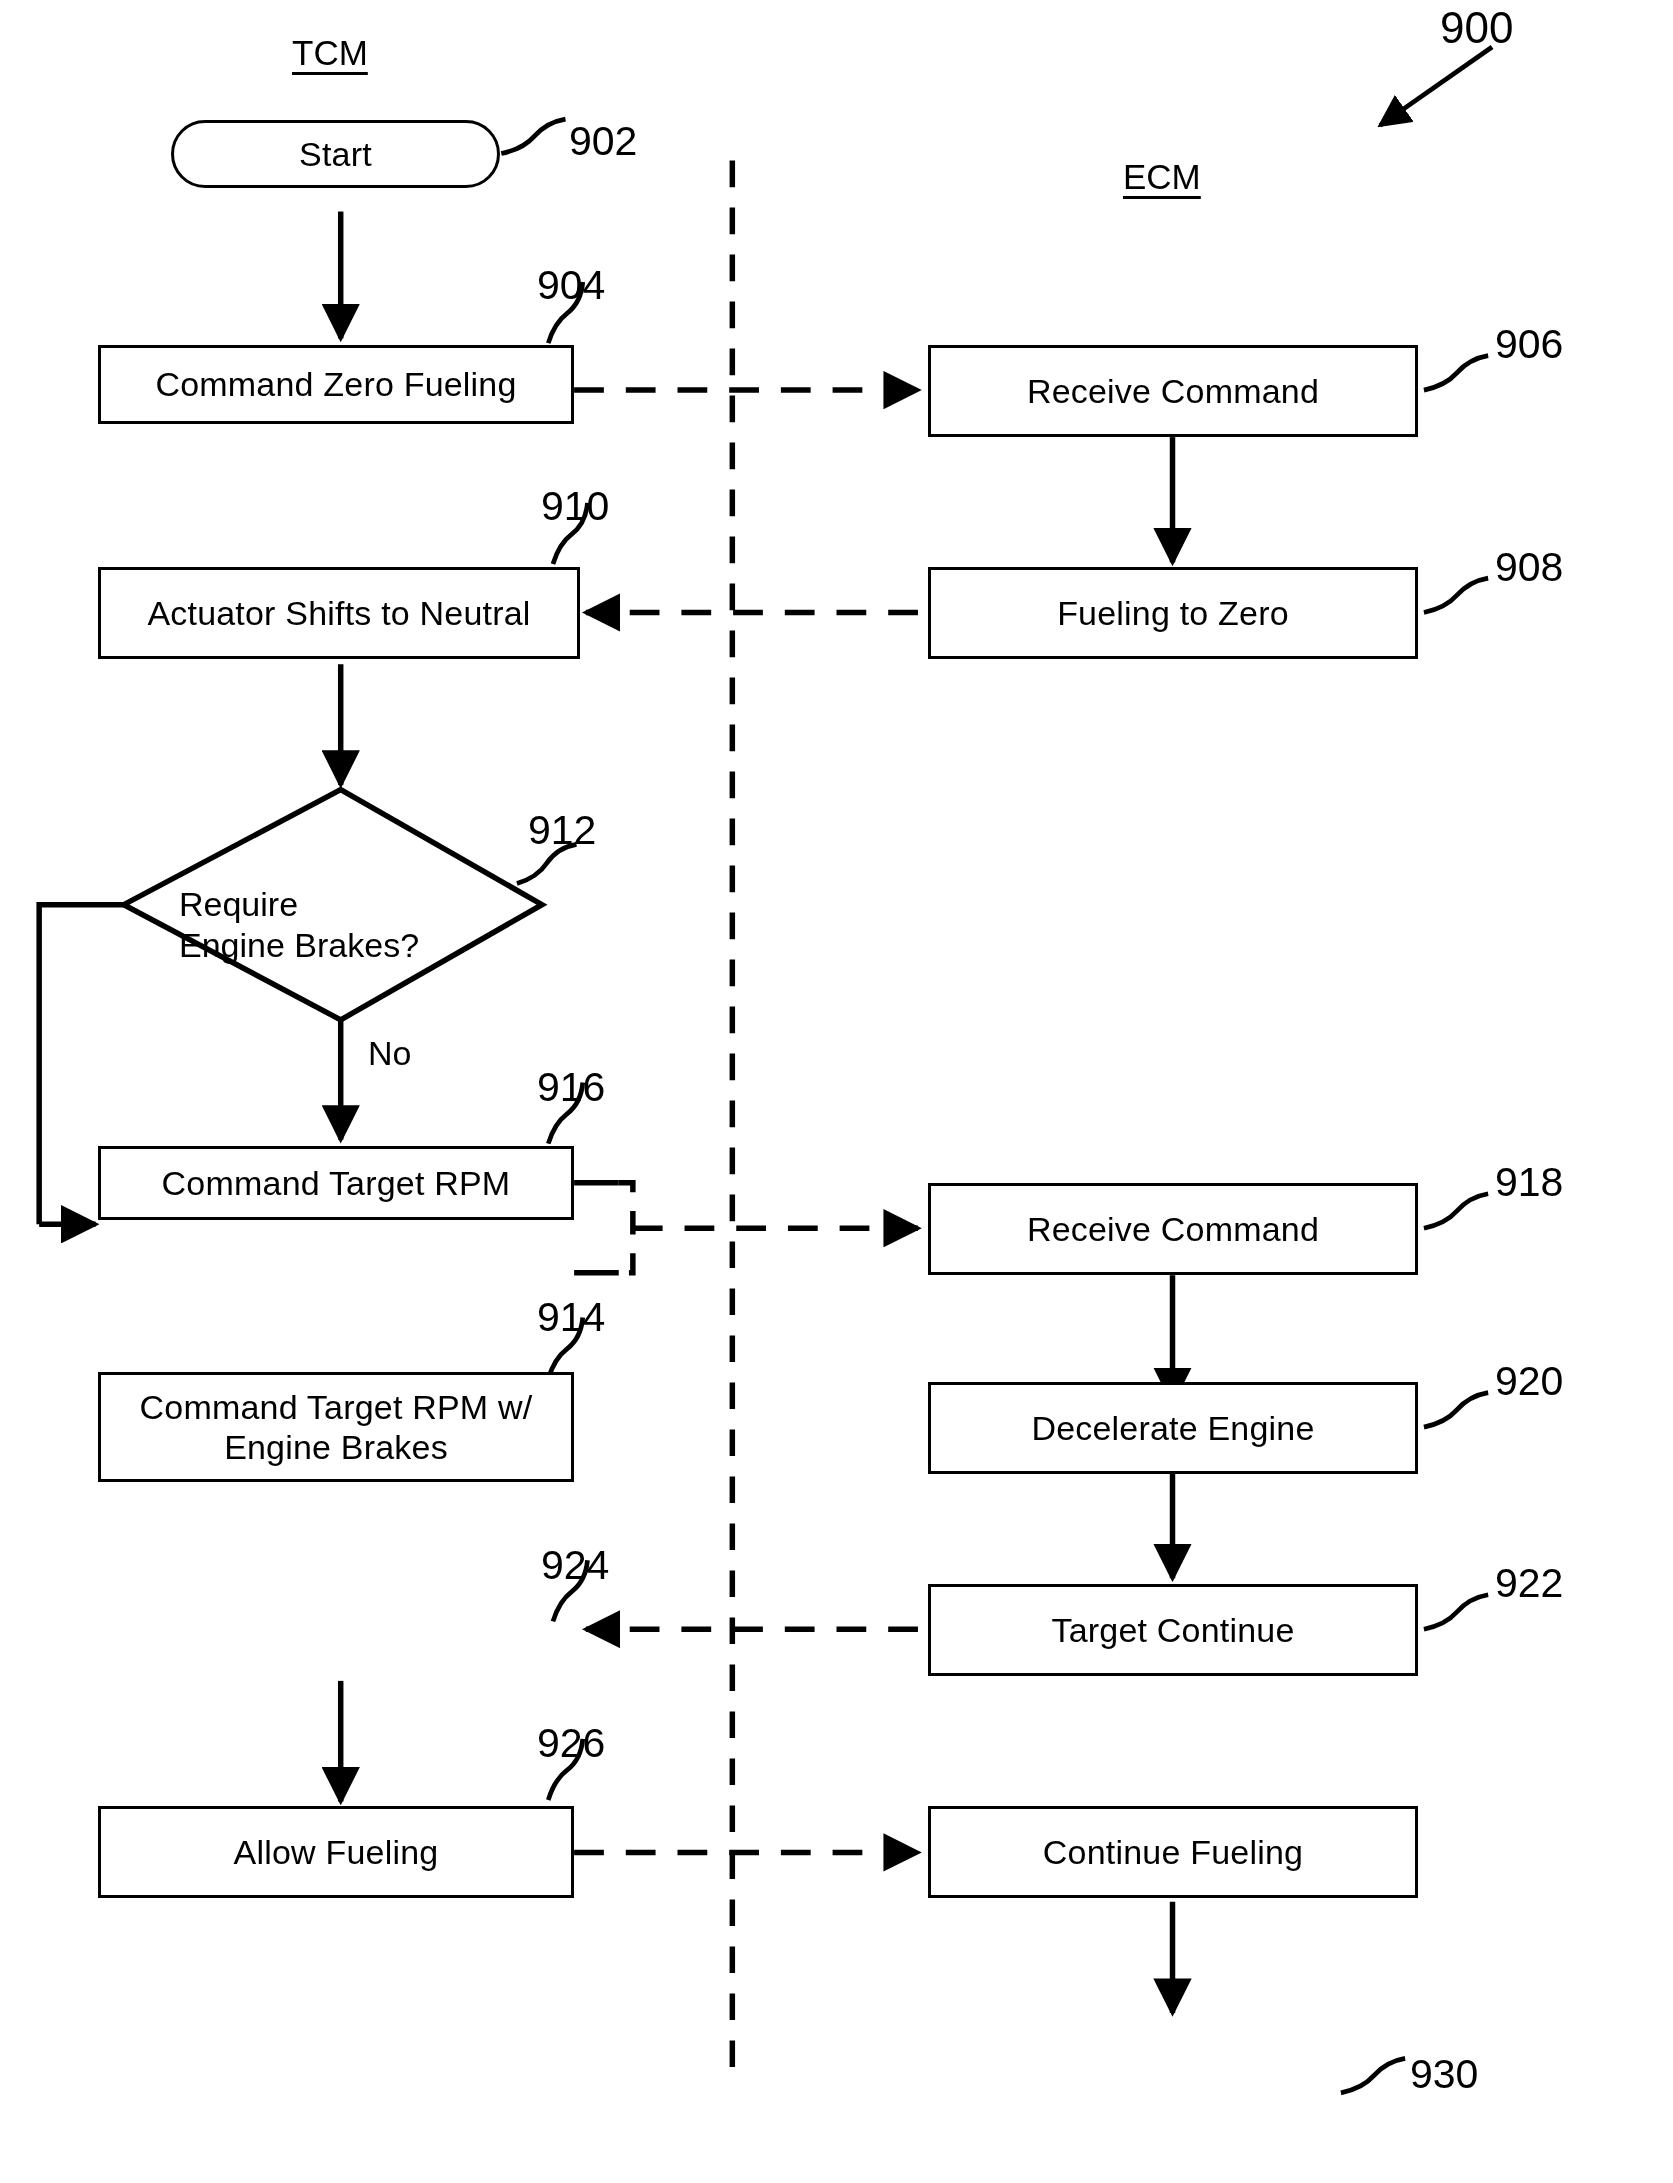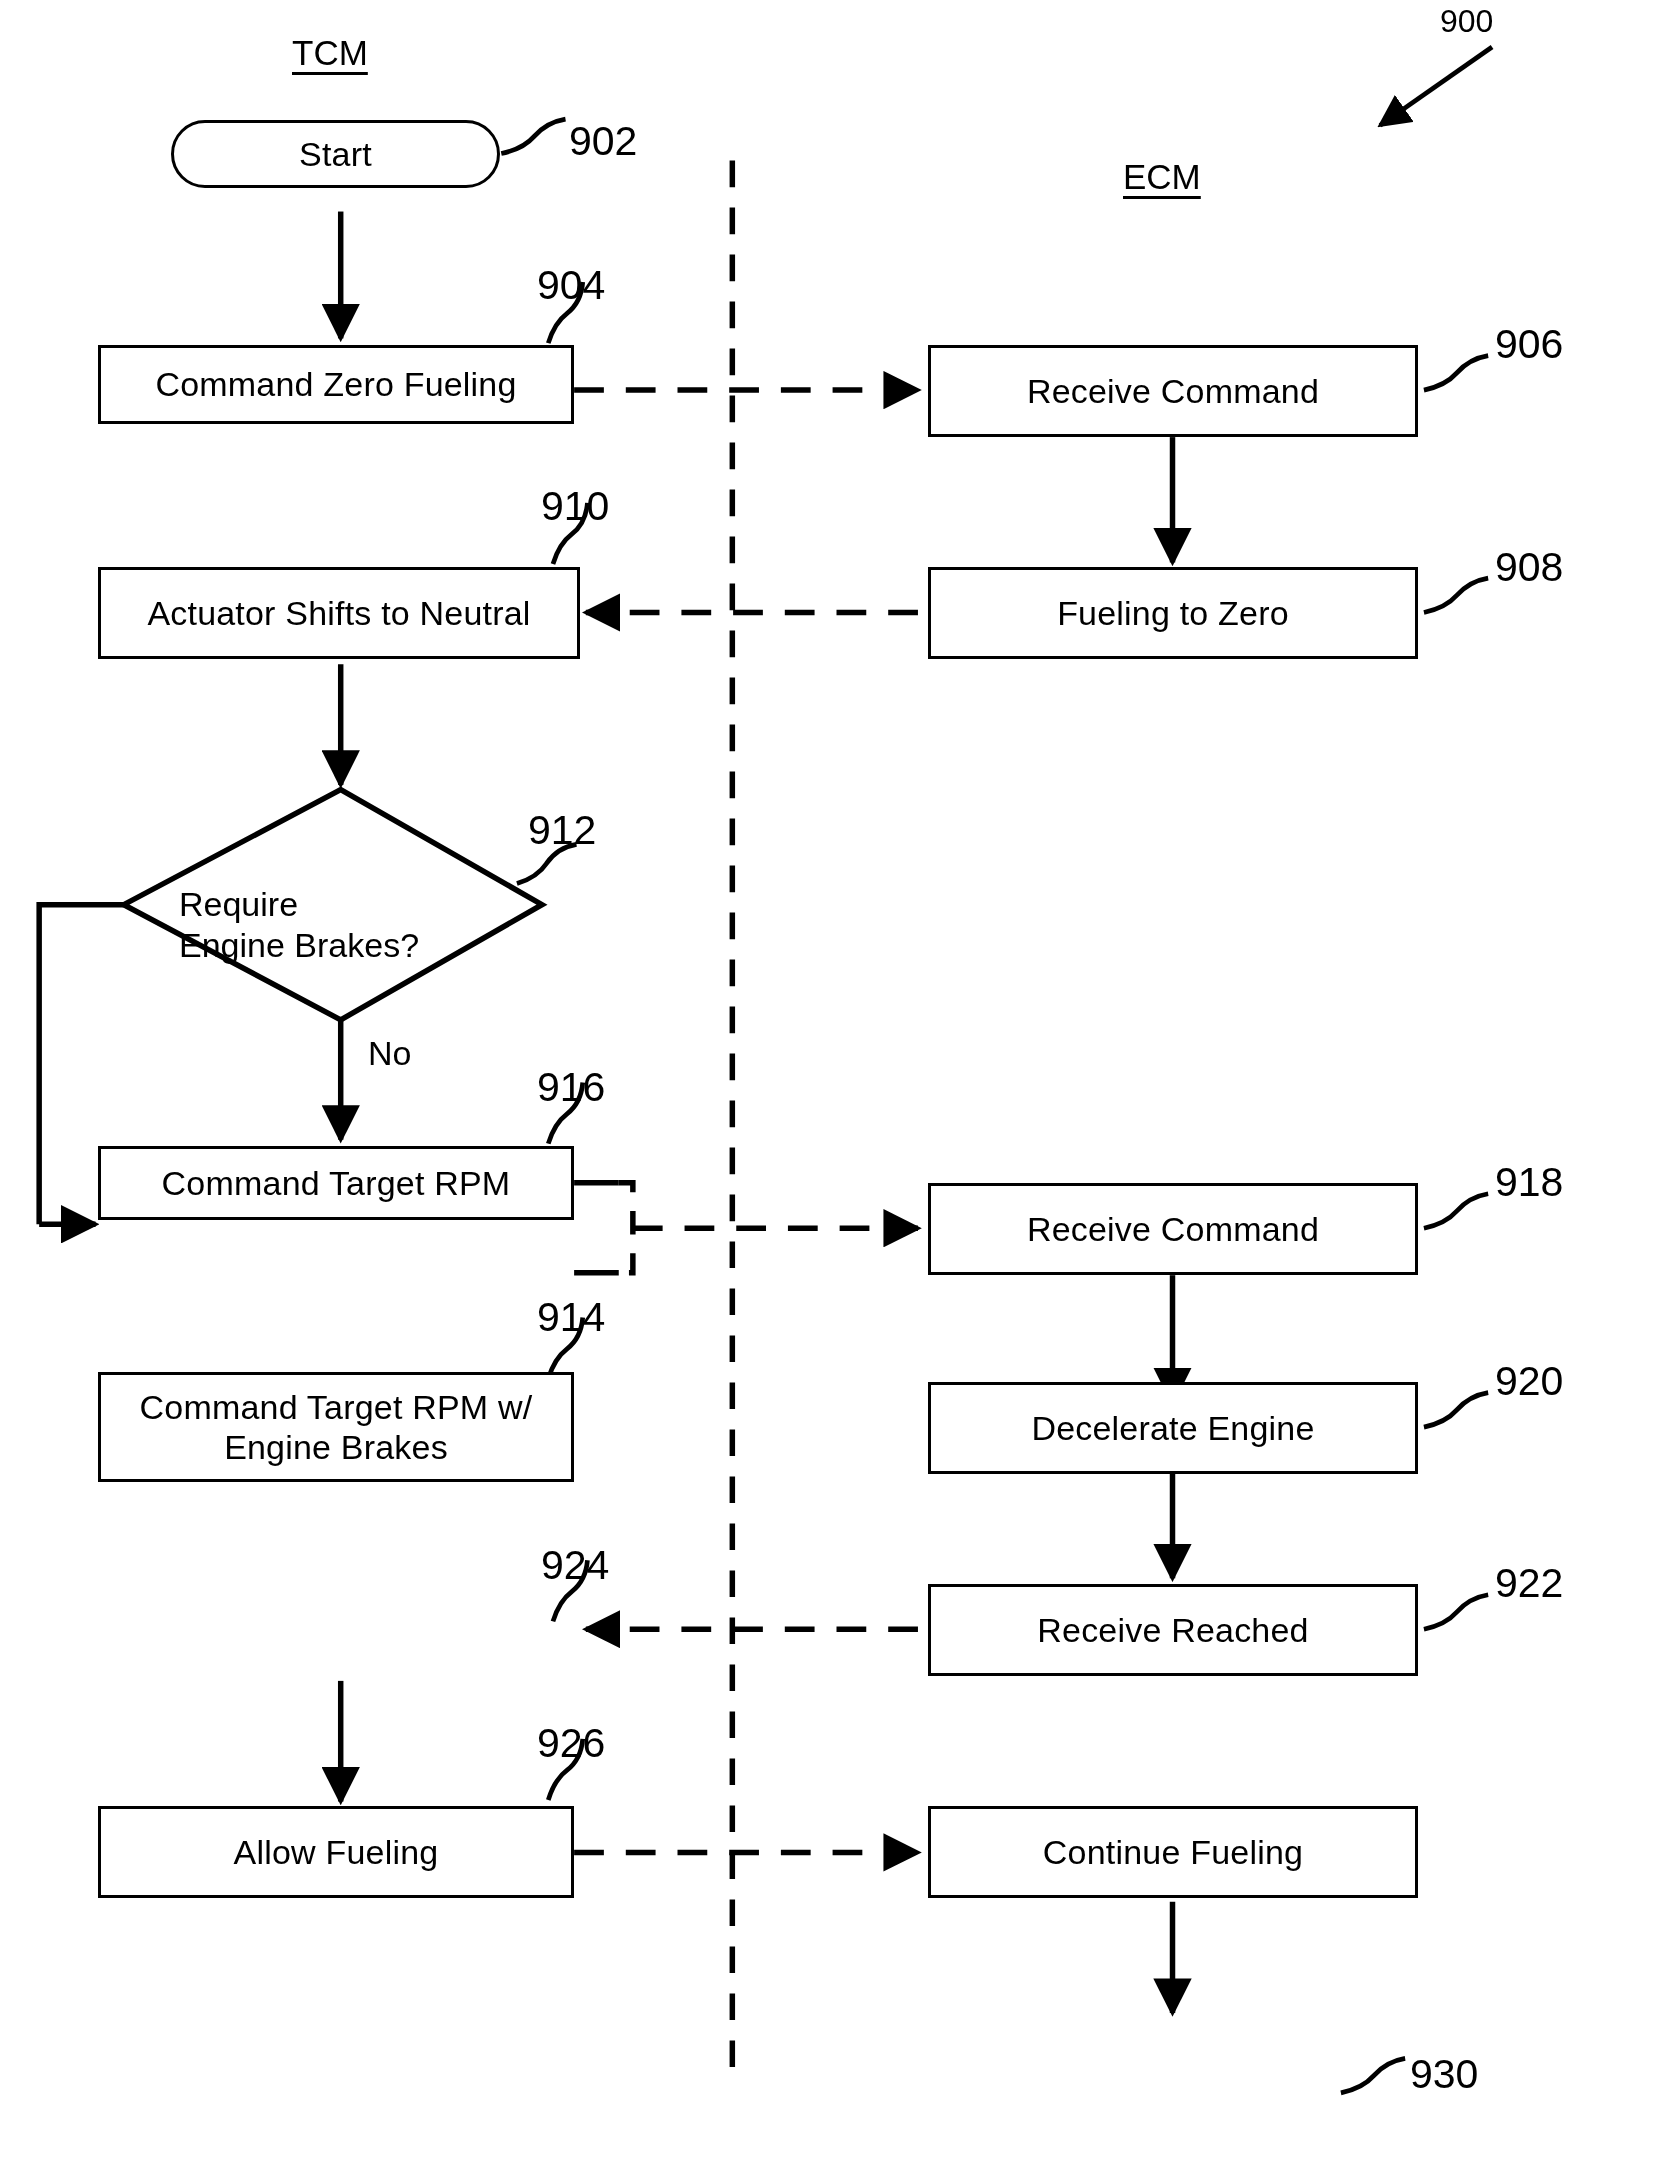--- a/index.html
+++ b/index.html
@@ -60,21 +60,21 @@
     font-size: 34px;
     white-space: nowrap;
     z-index: 4;
   }
   .edge-label.vertical {
     transform: rotate(-90deg);
     transform-origin: left bottom;
   }
   .fig-ref {
     position: absolute;
-    font-size: 32px;
+    font-size: 44px;
     white-space: nowrap;
     z-index: 4;
   }
 </style>
 </head>
 <body>
 
 <div id="page">
 
   <svg id="svg-layer" viewBox="0 0 2136 2787" xmlns="http://www.w3.org/2000/svg">
@@ -198,21 +198,21 @@
     <span>Receive Command</span>
   </div>
   <div class="ref" style="left:1495px; top:1159px;">918</div>
 
   <div class="node" style="left:928px; top:1382px; width:490px; height:92px;">
     <span>Decelerate Engine</span>
   </div>
   <div class="ref" style="left:1495px; top:1358px;">920</div>
 
   <div class="node" style="left:928px; top:1584px; width:490px; height:92px;">
-    <span>Receive Reached</span>
+    <span>Target Continue</span>
   </div>
   <div class="ref" style="left:1495px; top:1560px;">922</div>
 
   <div class="node" style="left:928px; top:1806px; width:490px; height:92px;">
     <span>Continue Fueling</span>
   </div>
 
   <div class="ref" style="left:1410px; top:2051px;">930</div>
 
 </div>

